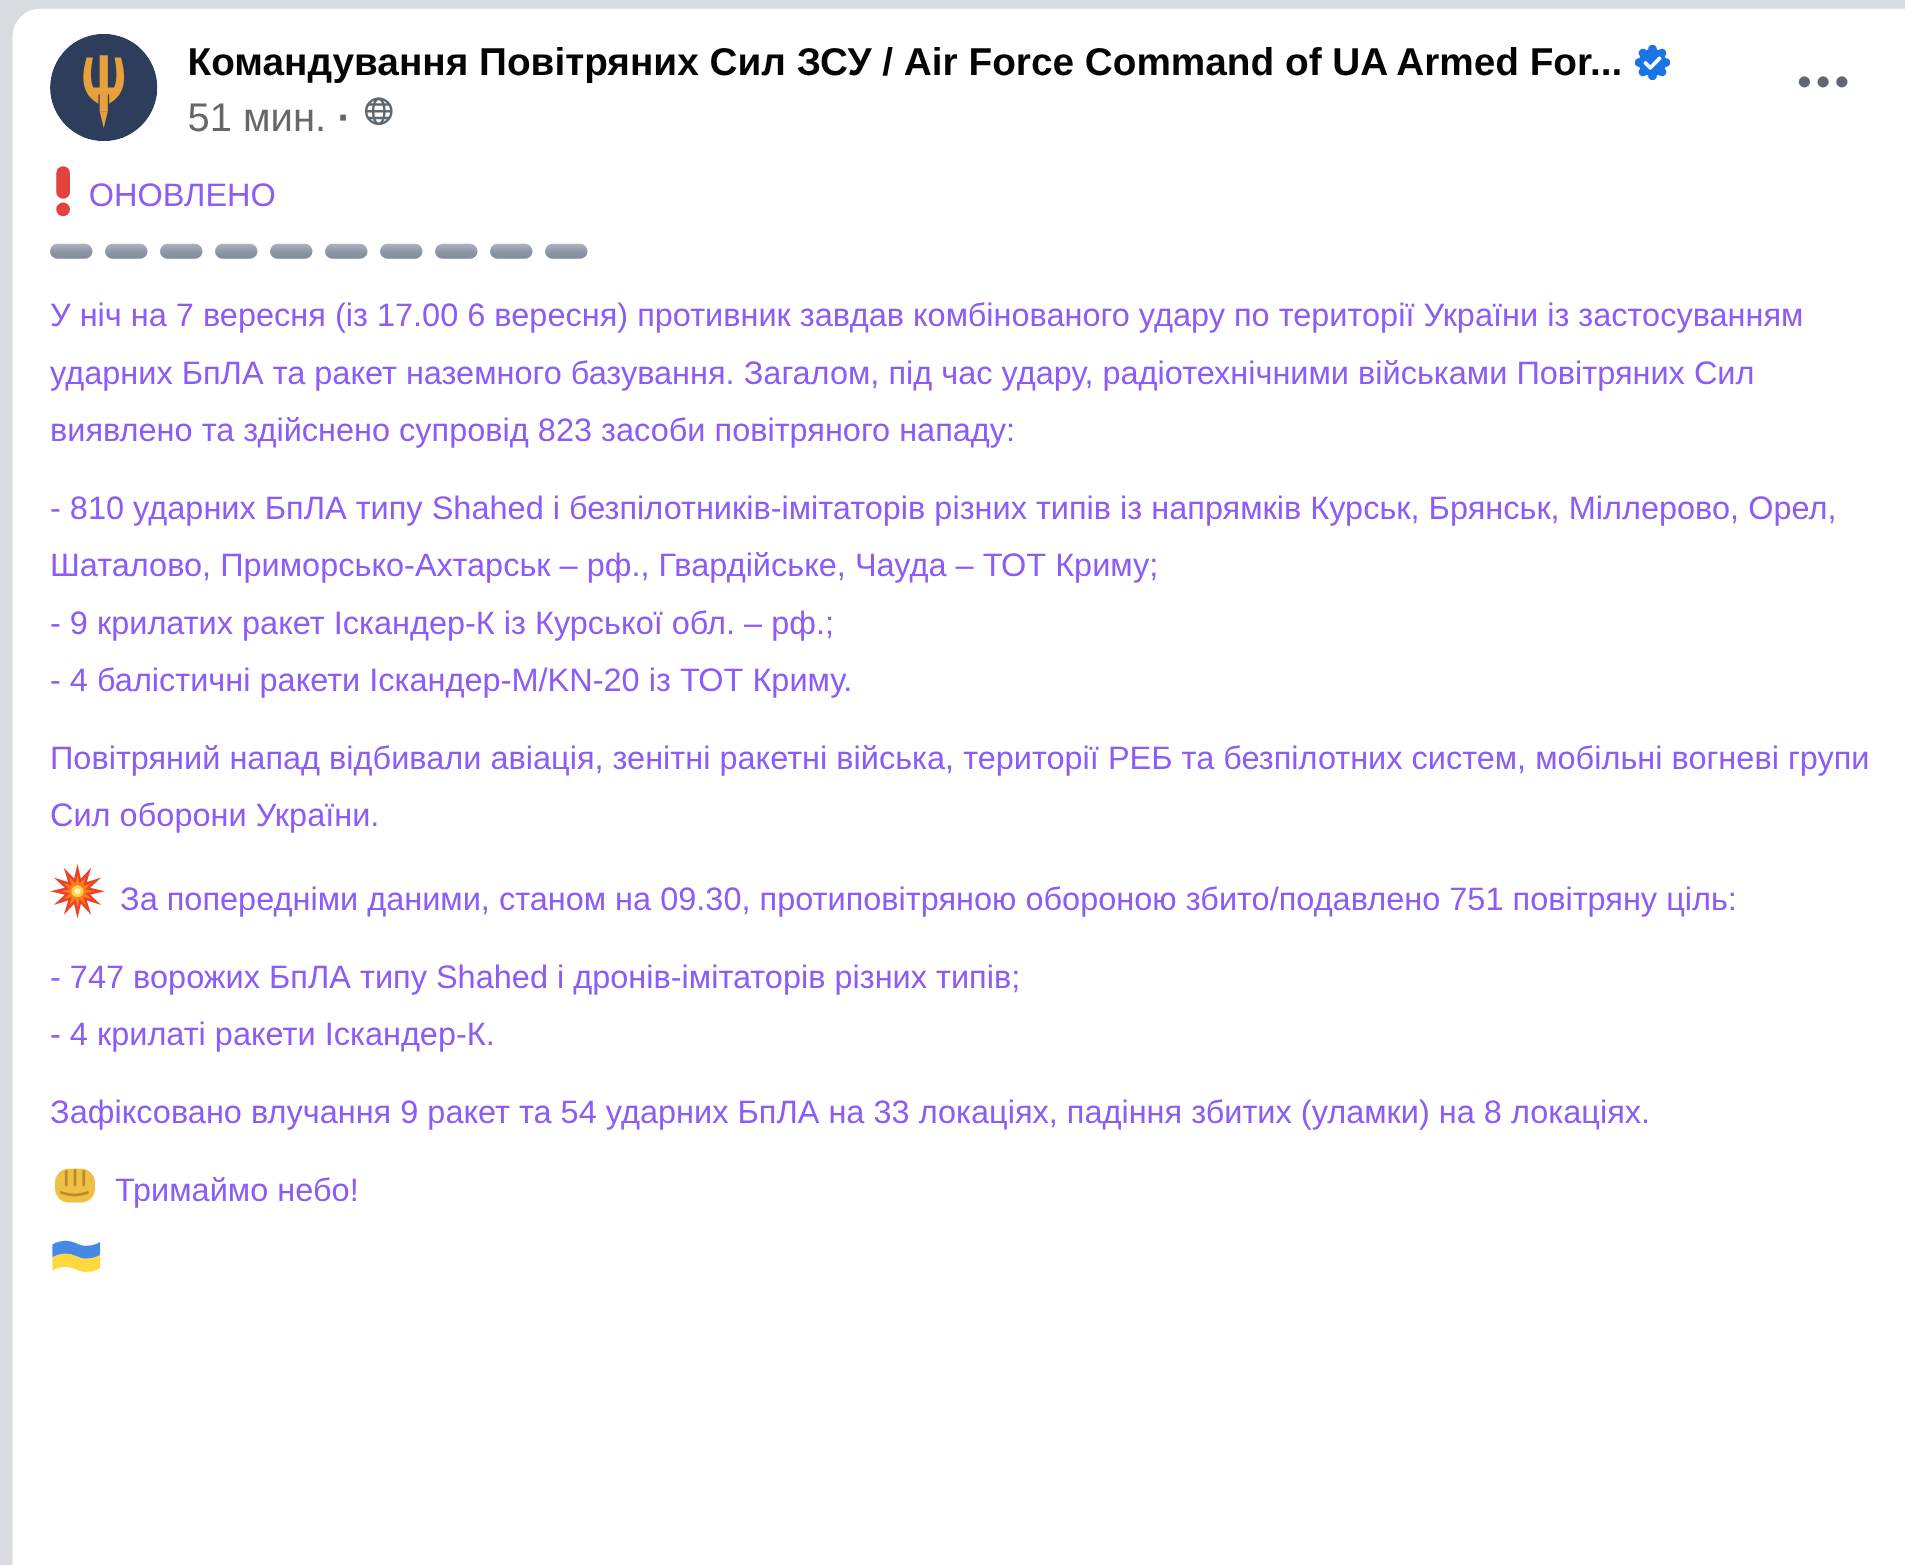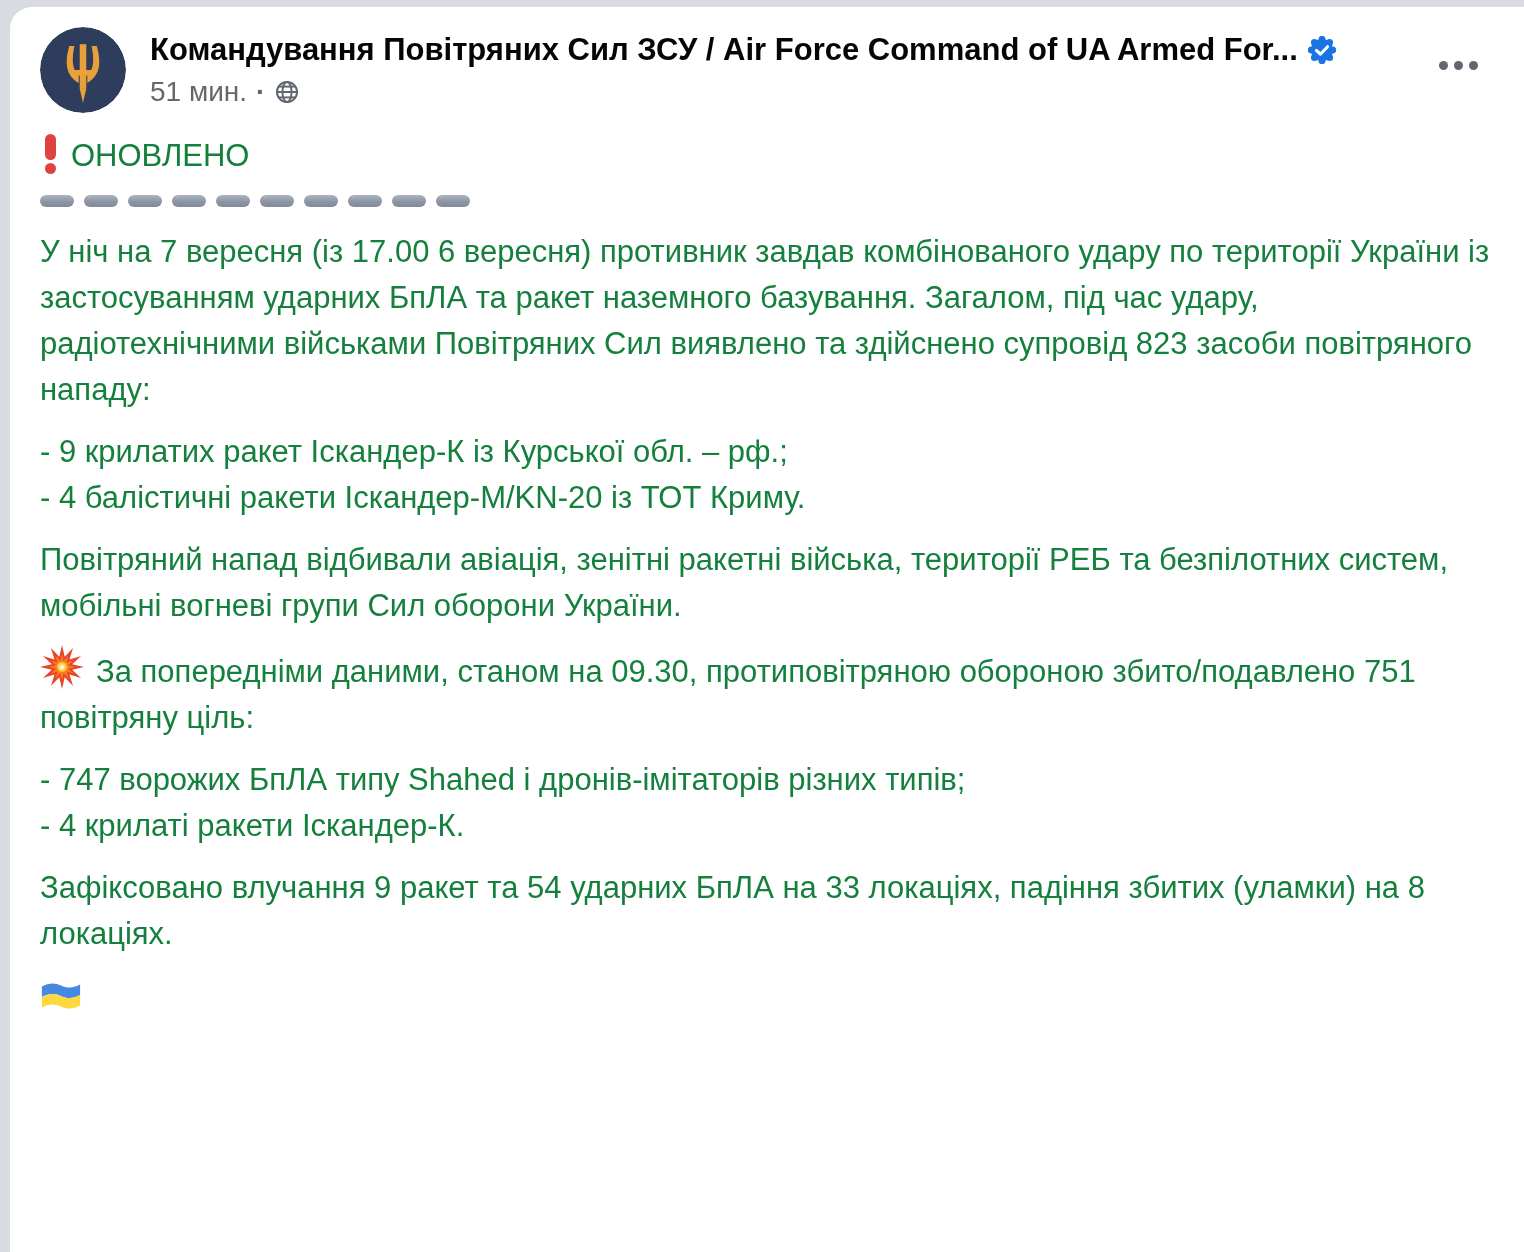--- a/index.html
+++ b/index.html
@@ -16,30 +16,30 @@
     width:86px; height:86px; border-radius:50%; flex:0 0 86px;
     overflow:hidden; cursor:pointer;
   }
   .header-text { margin-left:24px; padding-top:4px; min-width:0; }
   .title-row { display:flex; align-items:center; gap:10px; }
   .page-title {
     font-size:31px; font-weight:bold; color:#050505; line-height:38px;
     white-space:nowrap; cursor:pointer;
   }
   .verified { display:inline-flex; flex:0 0 auto; }
-  .meta-row { display:flex; align-items:center; gap:9px; margin-top:7px;
-    font-size:28px; color:#65676b; }
+  .meta-row { display:flex; gap:9px; margin-top:7px;
+    font-size:32px; color:#65676b; }
   .meta-row .sep { font-weight:bold; }
   .menu-btn {
     position:absolute; right:40px; top:48px; display:flex; gap:6px;
     cursor:pointer; padding:6px;
   }
   .menu-btn i { width:9px; height:9px; border-radius:50%; background:#606770; }
   
-  .post-body { padding:20px 26px 0 30px; font-size:31px; line-height:46px; color:#15803d; }
+  .post-body { padding:20px 26px 0 30px; font-size:26px; line-height:46px; color:#8b5cf6; }
   .post-body p { margin:0 0 16px 0; }
   .emj { display:inline-block; vertical-align:-7px; margin-right:12px; line-height:0; }
   .excl-bar { display:inline-block; width:13px; height:40px; position:relative; vertical-align:-8px; margin:0 14px 0 4px;}
   .excl-bar .bar { position:absolute; left:1px; top:0; width:11px; height:26px; border-radius:6px; background:#e0433e; }
   .excl-bar .dot { position:absolute; left:1px; bottom:0; width:11px; height:11px; border-radius:50%; background:#e0433e; }
   .divider-row { display:flex; gap:10px; margin:6px 0 22px 0; }
   .dash {
     width:34px; height:12px; border-radius:6px;
     background:linear-gradient(180deg,#adb3bf 0%,#8b94a4 60%,#838c9c 100%);
   }
@@ -127,20 +127,21 @@
           <span class="dash"></span>
           <span class="dash"></span>
           <span class="dash"></span>
           <span class="dash"></span>
           <span class="dash"></span>
         </div>
 
       <p>У ніч на 7 вересня (із 17.00 6 вересня) противник завдав комбінованого удару по території України із застосуванням ударних БпЛА та ракет наземного базування. Загалом, під час удару, радіотехнічними військами Повітряних Сил виявлено та здійснено супровід 823 засоби повітряного нападу:</p>
 
       <p>
+        <span class="list-line">- 810 ударних БпЛА типу Shahed і безпілотників-імітаторів різних типів із напрямків Курськ, Брянськ, Міллерово, Орел, Шаталово, Приморсько-Ахтарськ – рф., Гвардійське, Чауда – ТОТ Криму;</span>
         <span class="list-line">- 9 крилатих ракет Іскандер-К із Курської обл. – рф.;</span>
         <span class="list-line">- 4 балістичні ракети Іскандер-М/KN-20 із ТОТ Криму.</span>
       </p>
 
       <p>Повітряний напад відбивали авіація, зенітні ракетні війська, території РЕБ та безпілотних систем, мобільні вогневі групи Сил оборони України.</p>
 
       <p>
         <span class="emj">
           <svg width="44" height="44" viewBox="0 0 100 100">
             <polygon fill="#e8442a" points="100,50 73.2,56.2 93.3,75 67,67 75,93.3 56.2,73.2 50,100 43.8,73.2 25,93.3 33,67 6.7,75 26.8,56.2 0,50 26.8,43.8 6.7,25 33,33 25,6.7 43.8,26.8 50,0 56.2,26.8 75,6.7 67,33 93.3,25 73.2,43.8"></polygon>
@@ -153,20 +154,33 @@
 
       <p>
         <span class="list-line">- 747 ворожих БпЛА типу Shahed і дронів-імітаторів різних типів;</span>
         <span class="list-line">- 4 крилаті ракети Іскандер-К.</span>
       </p>
 
       <p>Зафіксовано влучання 9 ракет та 54 ударних БпЛА на 33 локаціях, падіння збитих (уламки) на 8 локаціях.</p>
 
       <div class="closing">
         <p>
+          <span class="emj">
+            <svg width="40" height="40" viewBox="0 0 40 40">
+              <rect x="4" y="7" width="32" height="27" rx="11" fill="#eec144"></rect>
+              <g stroke="#c08a28" stroke-width="2.2" stroke-linecap="round" fill="none">
+                <line x1="13" y1="9" x2="13" y2="20"></line>
+                <line x1="20" y1="8" x2="20" y2="20"></line>
+                <line x1="27" y1="9" x2="27" y2="20"></line>
+                <path d="M9,26 Q20,30 30,26"></path>
+              </g>
+            </svg>
+          </span><span>Тримаймо небо!</span>
+        </p>
+        <p>
           <span class="emj flag-icon">
             <svg width="42" height="32" viewBox="0 0 44 32">
               <path d="M2,5 C9,1 16,1 22,4 C28,7 35,7 42,3 L42,14 C35,18 28,18 22,15 C16,12 9,12 2,16 Z" fill="#4689e3"></path>
               <path d="M2,16 C9,12 16,12 22,15 C28,18 35,18 42,14 L42,25 C35,29 28,29 22,26 C16,23 9,23 2,27 Z" fill="#ffd840"></path>
             </svg>
           </span>
         </p>
       </div>
 
     </div>

